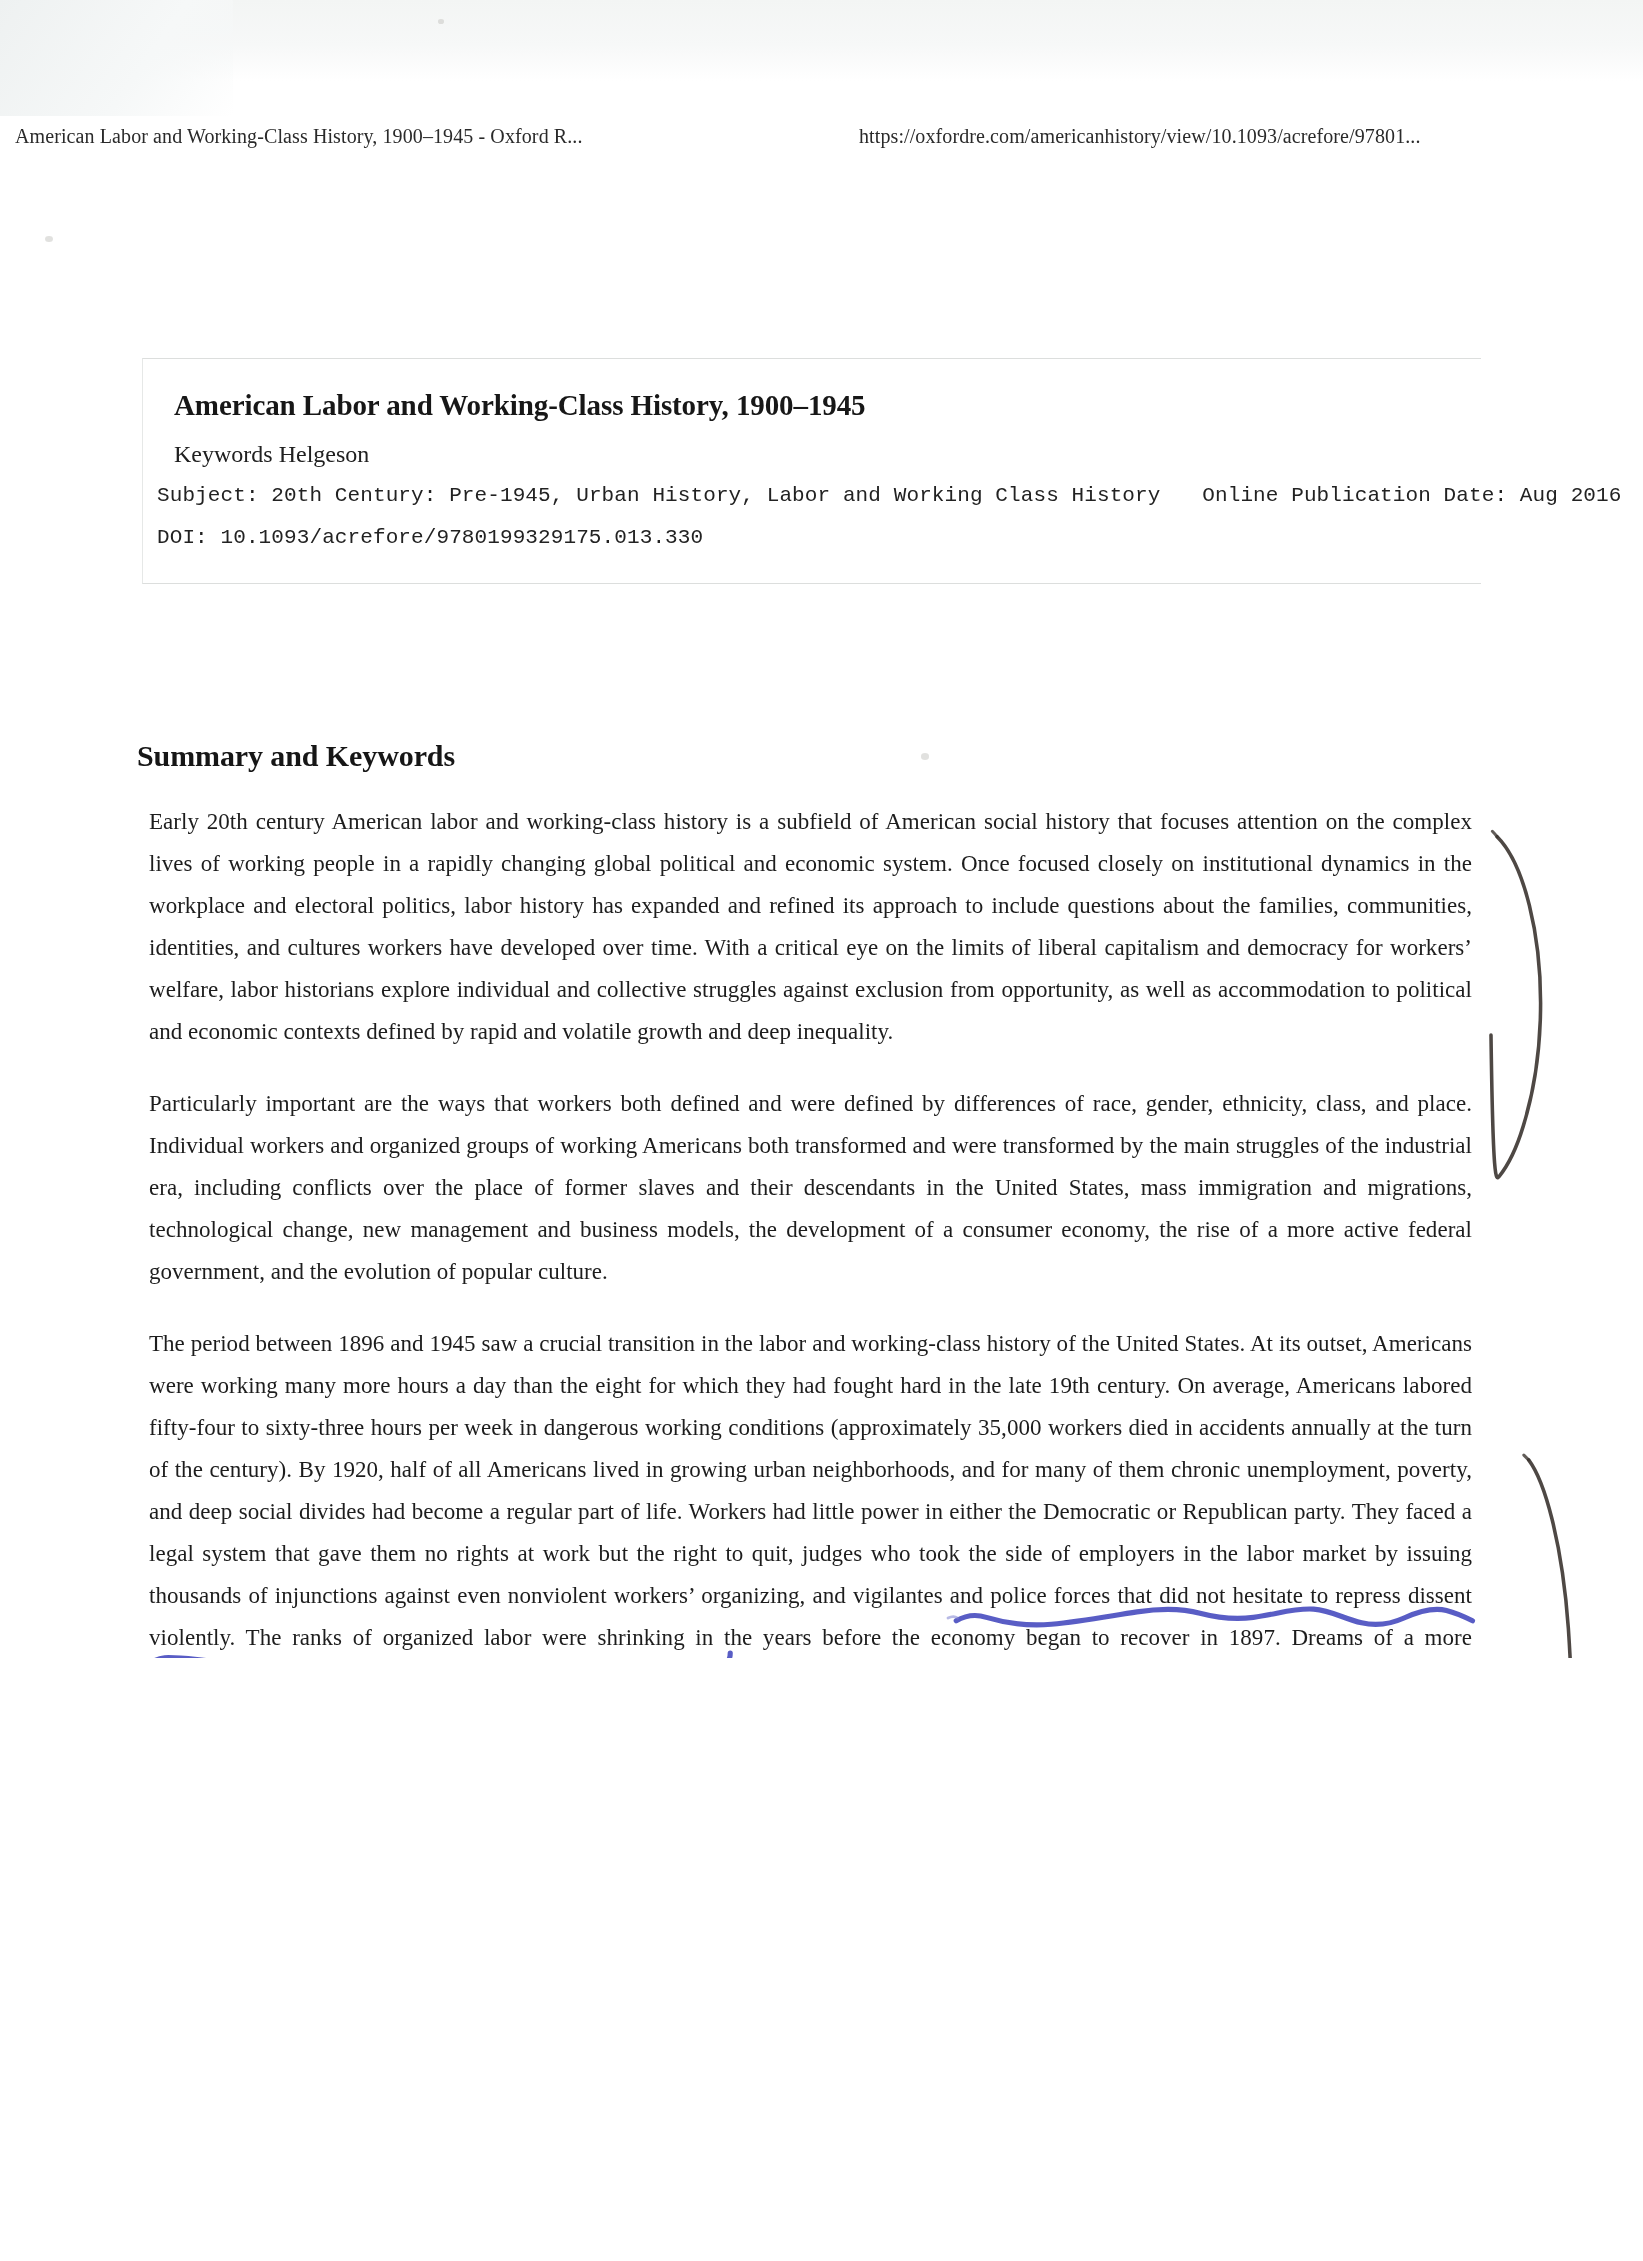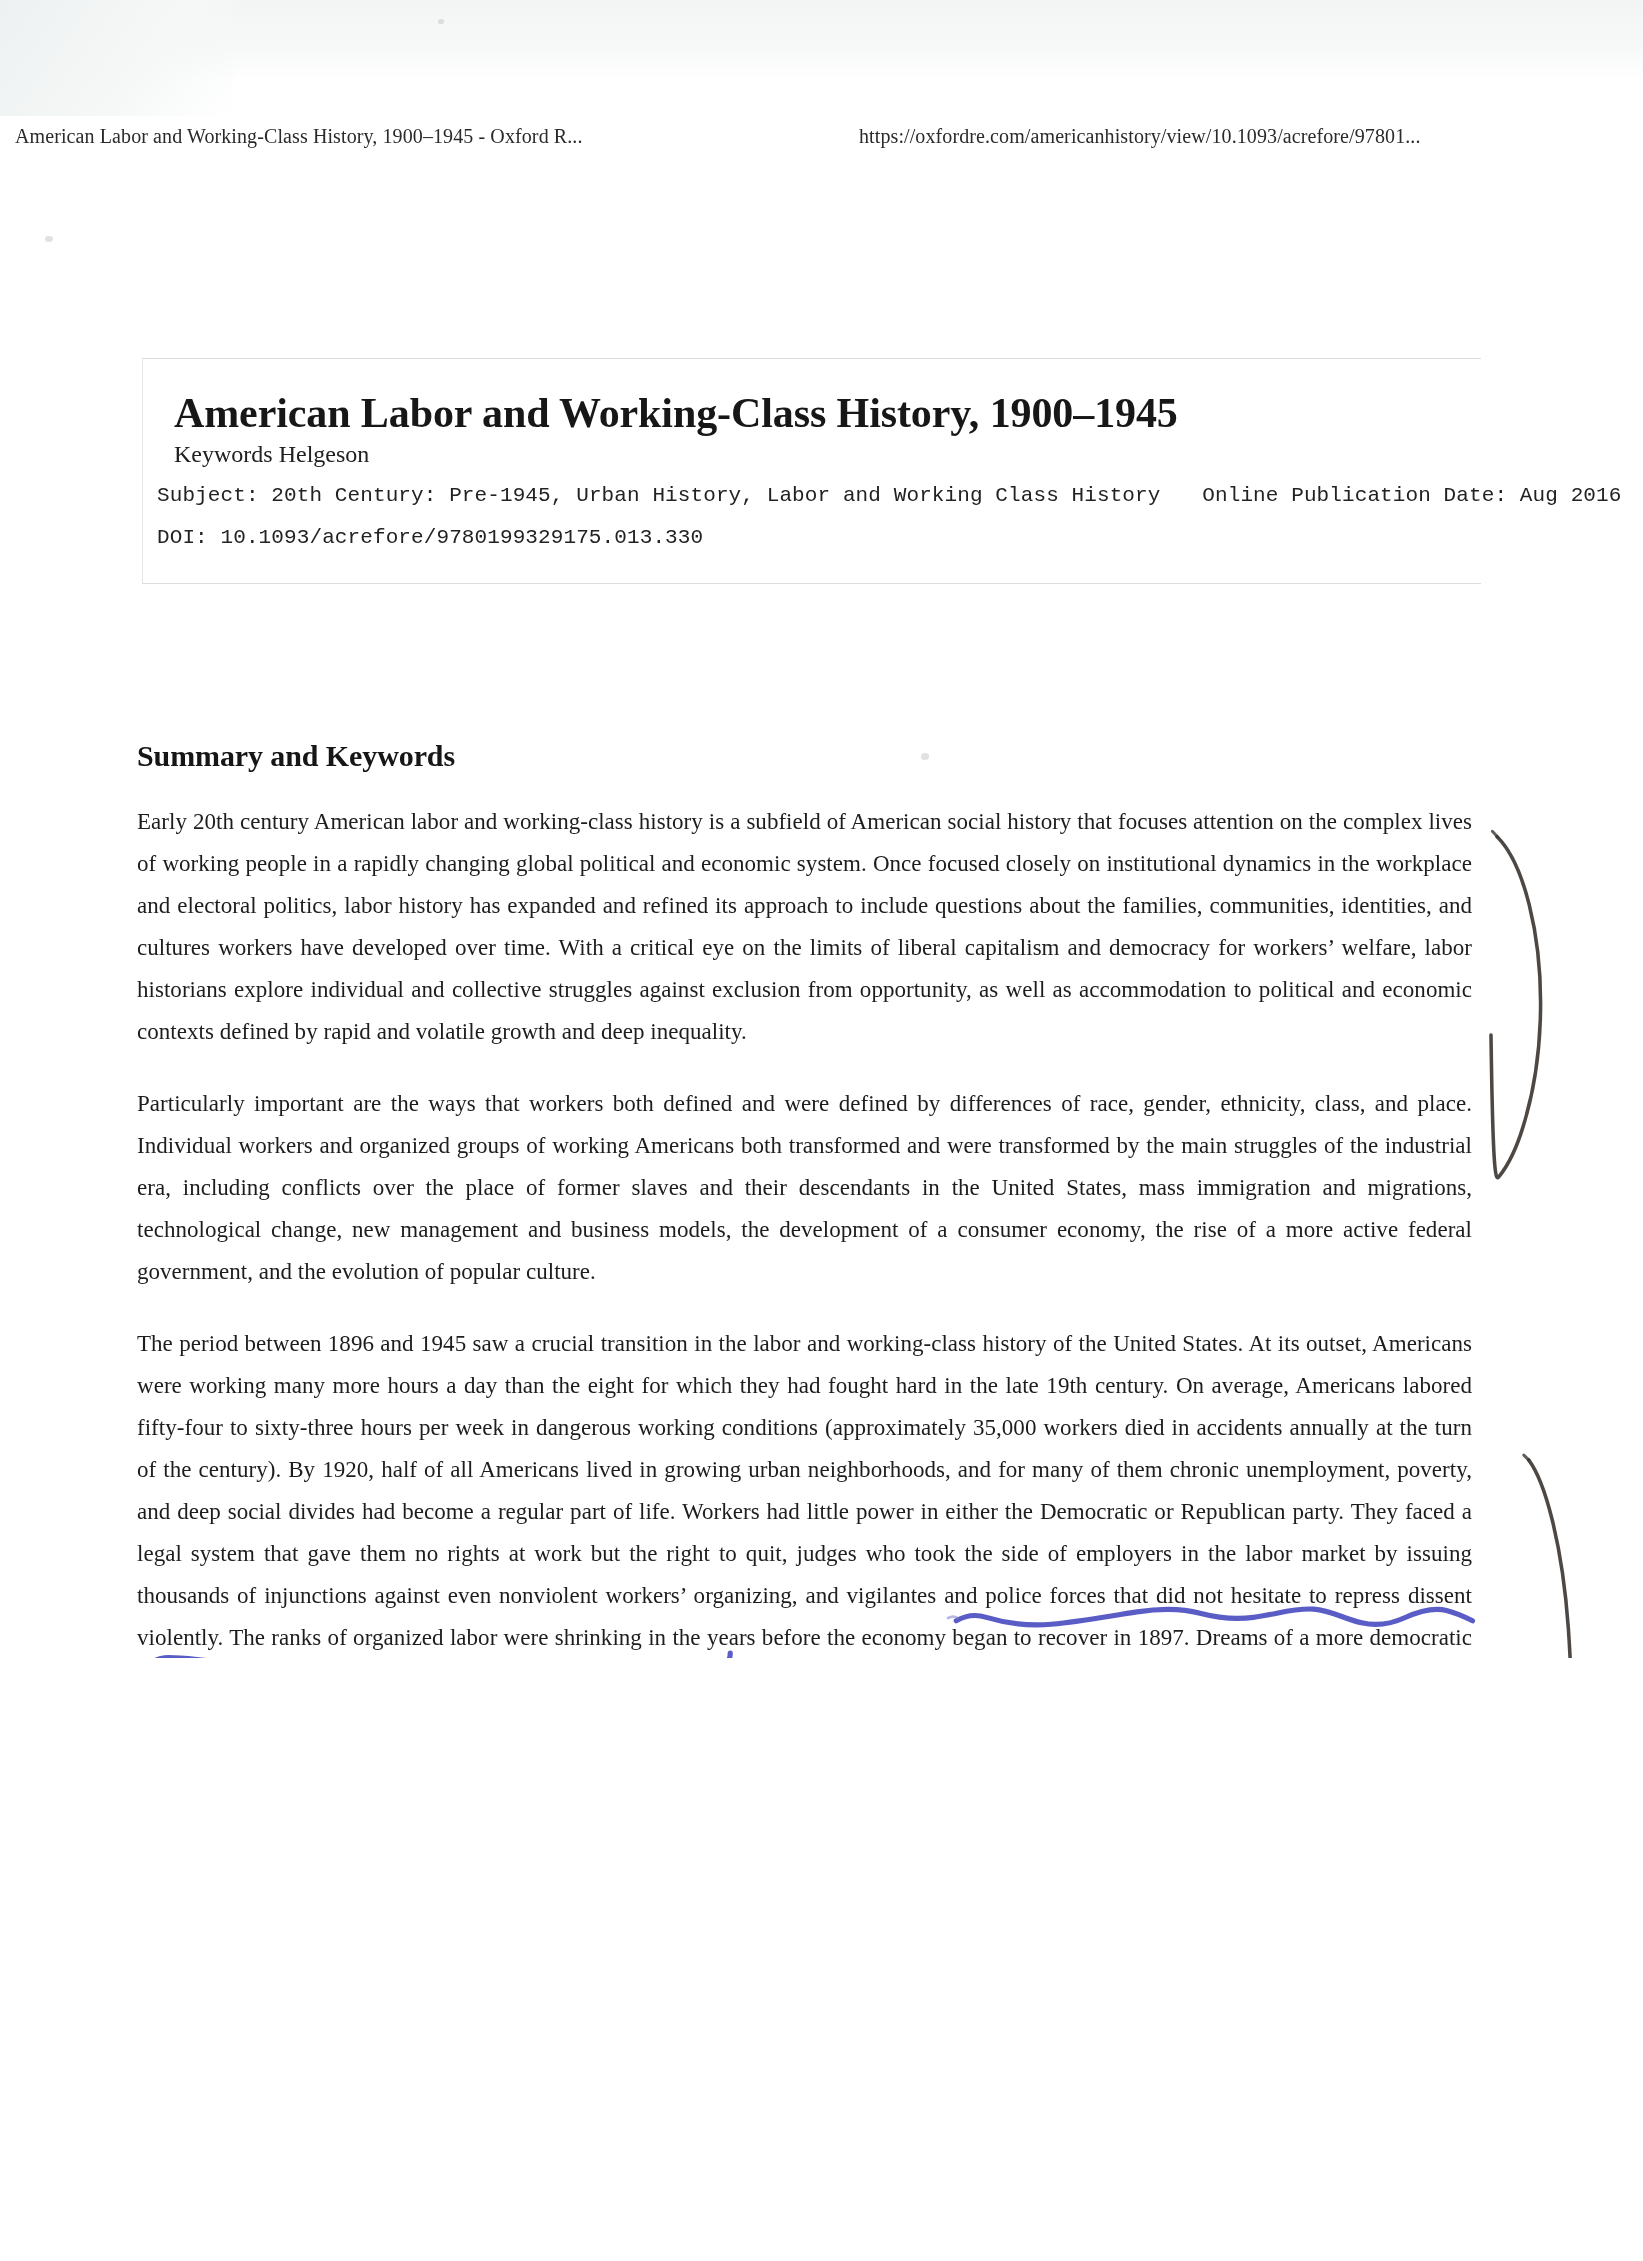--- a/index.html
+++ b/index.html
@@ -90,21 +90,21 @@
     height: 226px;
     border-top: 1.4px solid #dcdedd;
     border-bottom: 1.4px solid #dcdedd;
     border-left: 1.4px solid #e6e8e7;
     box-sizing: border-box;
   }
   .title-card .article-title {
     position: absolute;
     left: 31px;
     top: 30px;
-    font-size: 42px;
+    font-size: 29px;
     font-weight: bold;
     letter-spacing: -0.1px;
     white-space: nowrap;
     color: #171717;
   }
   .title-card .article-author {
     position: absolute;
     left: 31px;
     top: 82px;
     font-size: 24px;
@@ -137,21 +137,21 @@
   }
 
   
   .body-col {
     position: absolute;
     left: 137px;
     top: 801px;
     width: 1335px;
   }
   .body-col p {
-    margin: 0 0 30px 0;
+    margin: 0 0 30px 12px;
     font-size: 23px;
     line-height: 42px;
     text-align: justify;
     color: #1d1d1d;
     letter-spacing: 0.03px;
     hyphens: manual;
   }
   .body-col p:last-child { margin-bottom: 0; }
 
   

